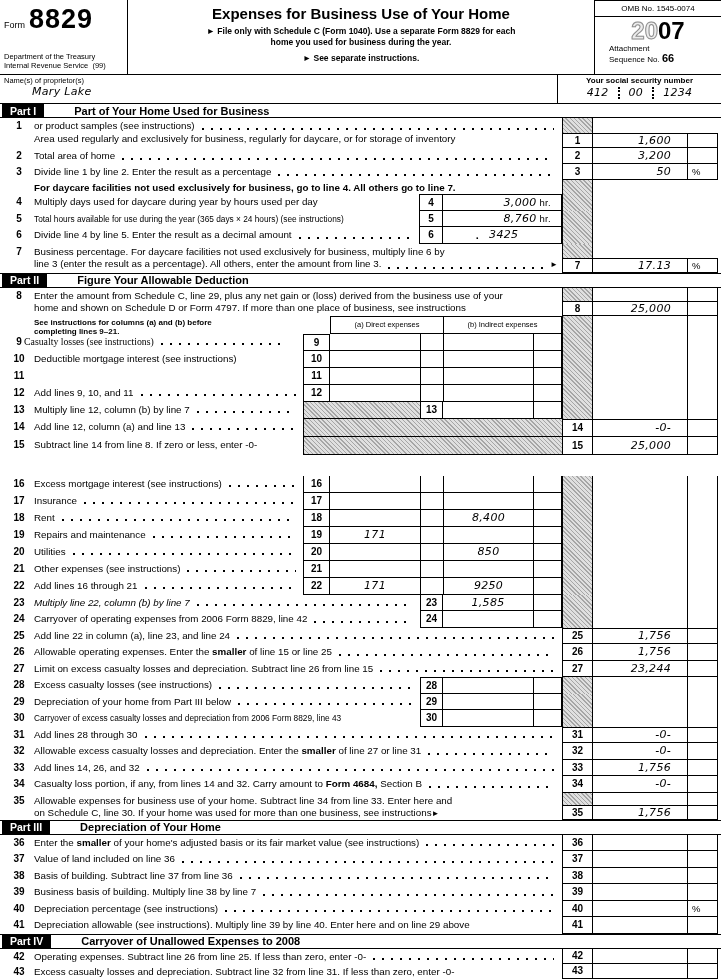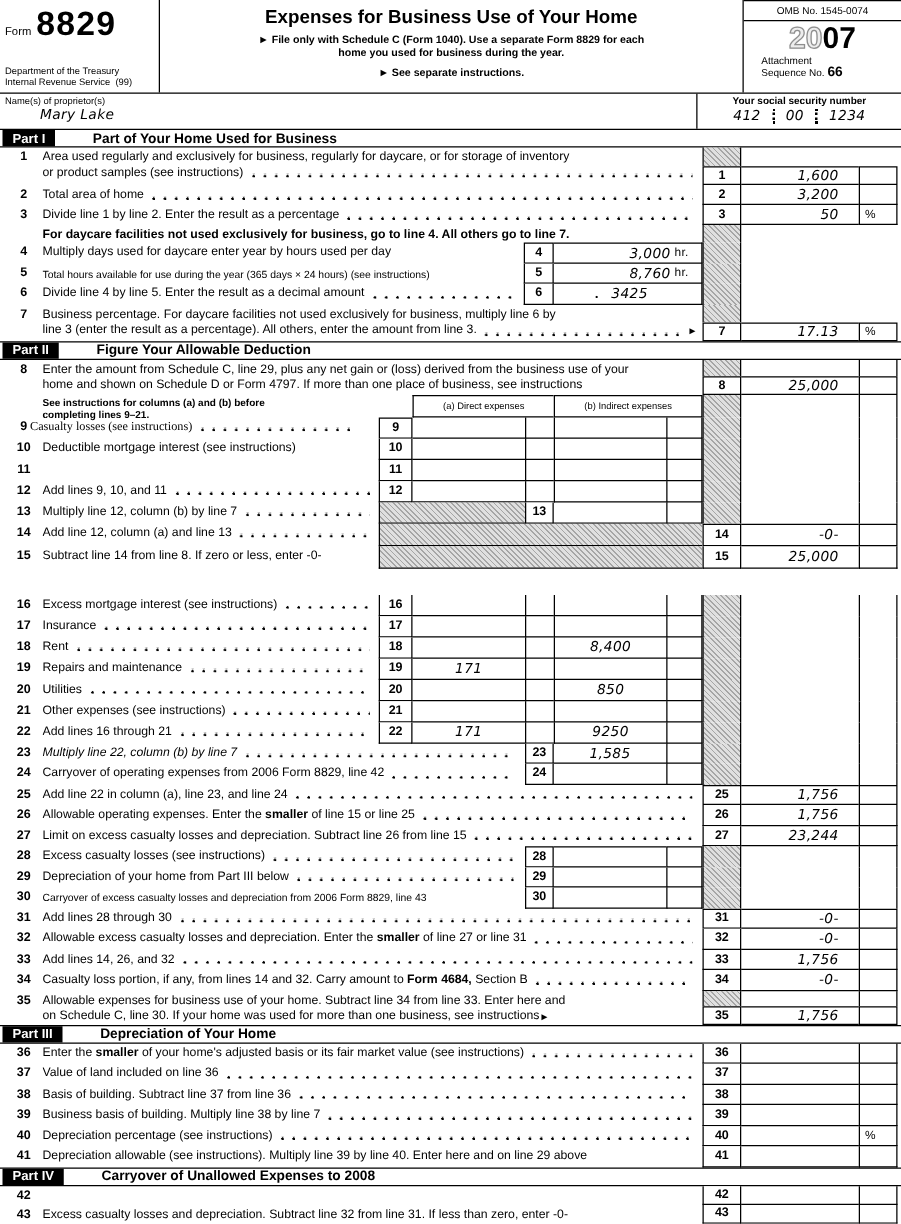--- a/index.html
+++ b/index.html
@@ -126,25 +126,25 @@
 
   <div id="rows">
       <div class="row bar" style="height: 15px;">
         <div class="bar-box">Part I</div>
         <div class="bar-title">Part of Your Home Used for Business</div>
       </div>
       <div class="row" style="height: 30px;">
         <div class="c lnum" style="left: 8px; width: 22px;">1</div>
         <div class="c lab" style="left: 34px; width: 524px;">
           <div class="lr">
+            <div class="lt"><span>or product samples (see instructions)</span></div>
+            <div class="ld"></div>
+          </div>
+          <div class="lr">
             <div class="lt"><span>Area used regularly and exclusively for business, regularly for daycare, or for storage of inventory</span></div>
-          </div>
-          <div class="lr">
-            <div class="lt"><span>or product samples (see instructions)</span></div>
-            <div class="ld"></div>
           </div>
         </div>
         <div class="c hatch bl br" style="left: 562px; width: 31px; top: 0px; height: 15px;"></div>
         <div class="c nb bl br bb bt" style="left: 562px; width: 31px; top: 15px; height: 15px;">1</div>
         <div class="c av bb hand bt" style="left: 593px; width: 94px; top: 15px; height: 15px;">1,600</div>
         <div class="c cv bl br bb bt" style="left: 687px; width: 31px; top: 15px; height: 15px;"></div>
       </div>
       <div class="row" style="height: 16px;">
         <div class="c lnum" style="left: 8px; width: 22px;">2</div>
         <div class="c lab" style="left: 34px; width: 524px;">
@@ -174,21 +174,21 @@
           <div class="lr">
             <div class="lt"><span>For daycare facilities not used exclusively for business, go to line 4. All others go to line 7.</span></div>
           </div>
         </div>
         <div class="c hatch bl br" style="left: 562px; width: 31px;"></div>
       </div>
       <div class="row" style="height: 16.5px;">
         <div class="c lnum" style="left: 8px; width: 22px;">4</div>
         <div class="c lab" style="left: 34px; width: 380px;">
           <div class="lr">
-            <div class="lt"><span>Multiply days used for daycare enter year by hours used per day</span></div>
+            <div class="lt"><span>Multiply days used for daycare during year by hours used per day</span></div>
           </div>
         </div>
         <div class="c nb bl br bb bt" style="left: 419px; width: 24px;">4</div>
         <div class="c av bb br hand bt" style="left: 443px; width: 119px; padding-right: 10px;">
           <div class="">3,000</div>
           <div class="unit">hr.</div>
         </div>
         <div class="c hatch bl br" style="left: 562px; width: 31px;"></div>
       </div>
       <div class="row" style="height: 16.5px;">
@@ -722,20 +722,21 @@
         <div class="c cv bl br bb" style="left: 687px; width: 31px;"></div>
       </div>
       <div class="row bar" style="height: 15px;">
         <div class="bar-box">Part IV</div>
         <div class="bar-title">Carryover of Unallowed Expenses to 2008</div>
       </div>
       <div class="row" style="height: 15px;">
         <div class="c lnum" style="left: 8px; width: 22px;">42</div>
         <div class="c lab" style="left: 34px; width: 524px;">
           <div class="lr">
+            <div class="lt"><span>Operating expenses. Subtract line 26 from line 25. If less than zero, enter -0-</span></div>
             <div class="ld"></div>
           </div>
         </div>
         <div class="c nb bl br bb" style="left: 562px; width: 31px;">42</div>
         <div class="c av bb hand" style="left: 593px; width: 94px;"></div>
         <div class="c cv bl br bb" style="left: 687px; width: 31px;"></div>
       </div>
       <div class="row" style="height: 15px;">
         <div class="c lnum" style="left: 8px; width: 22px;">43</div>
         <div class="c lab" style="left: 34px; width: 524px;">

